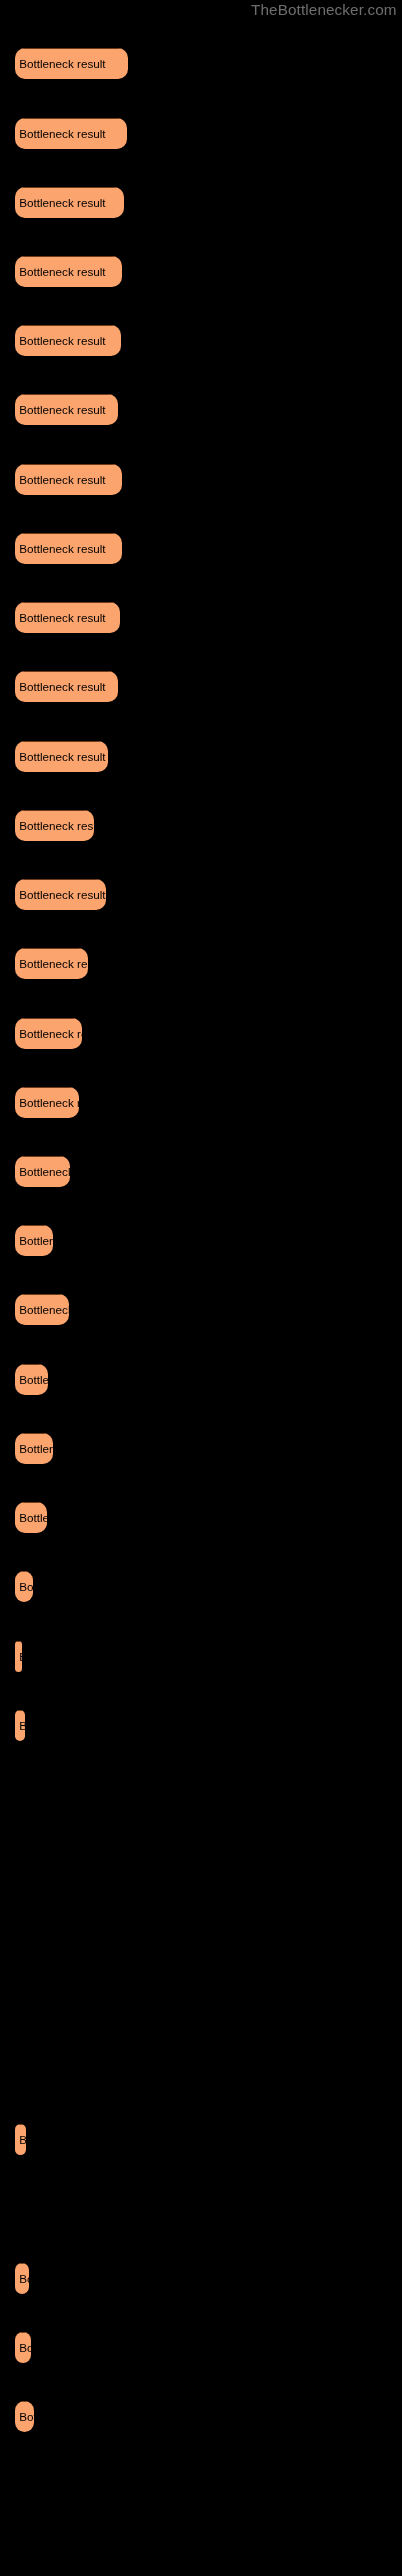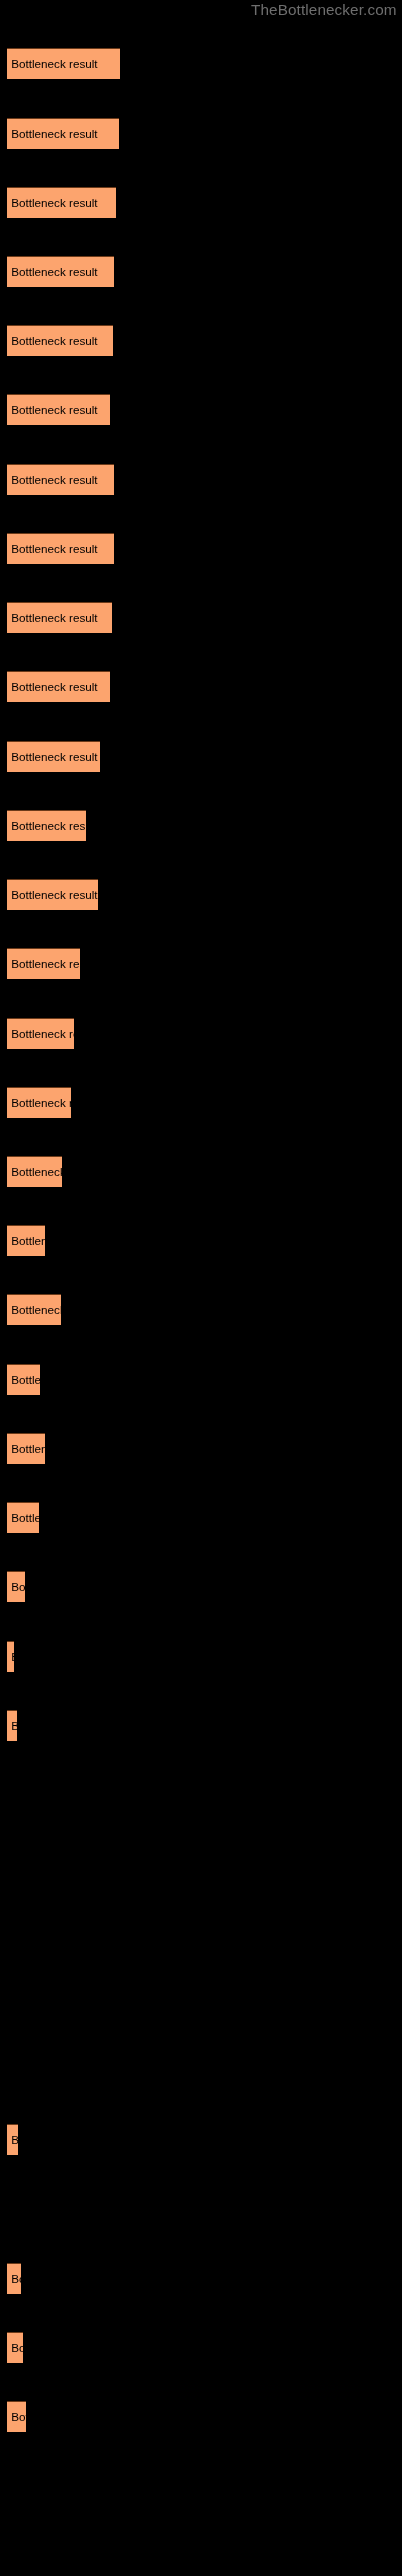--- a/index.html
+++ b/index.html
@@ -72,24 +72,25 @@
     height: 31px;
     line-height: 31px;
     font-size: 11.7px;
     color: #000000;
     white-space: nowrap;
     font-family: "Liberation Sans", sans-serif;
     pointer-events: none;
   }
   .bar-clip {
     position: absolute;
-    left: 4px;
+    left: 12px;
     top: 0;
     height: 31px;
     overflow: hidden;
+    border-radius: 10px;
   }
 </style>
 </head>
 <body>
 
 <div id="chart-root">
 
   <div class="plot-area" id="plot-area">
       <div class="bar-row" style="top: 48px; left: 3.2px; width: 113px; height: 31px;">
         <div class="bar-clip" style="width: 113px; height: 31px;">

